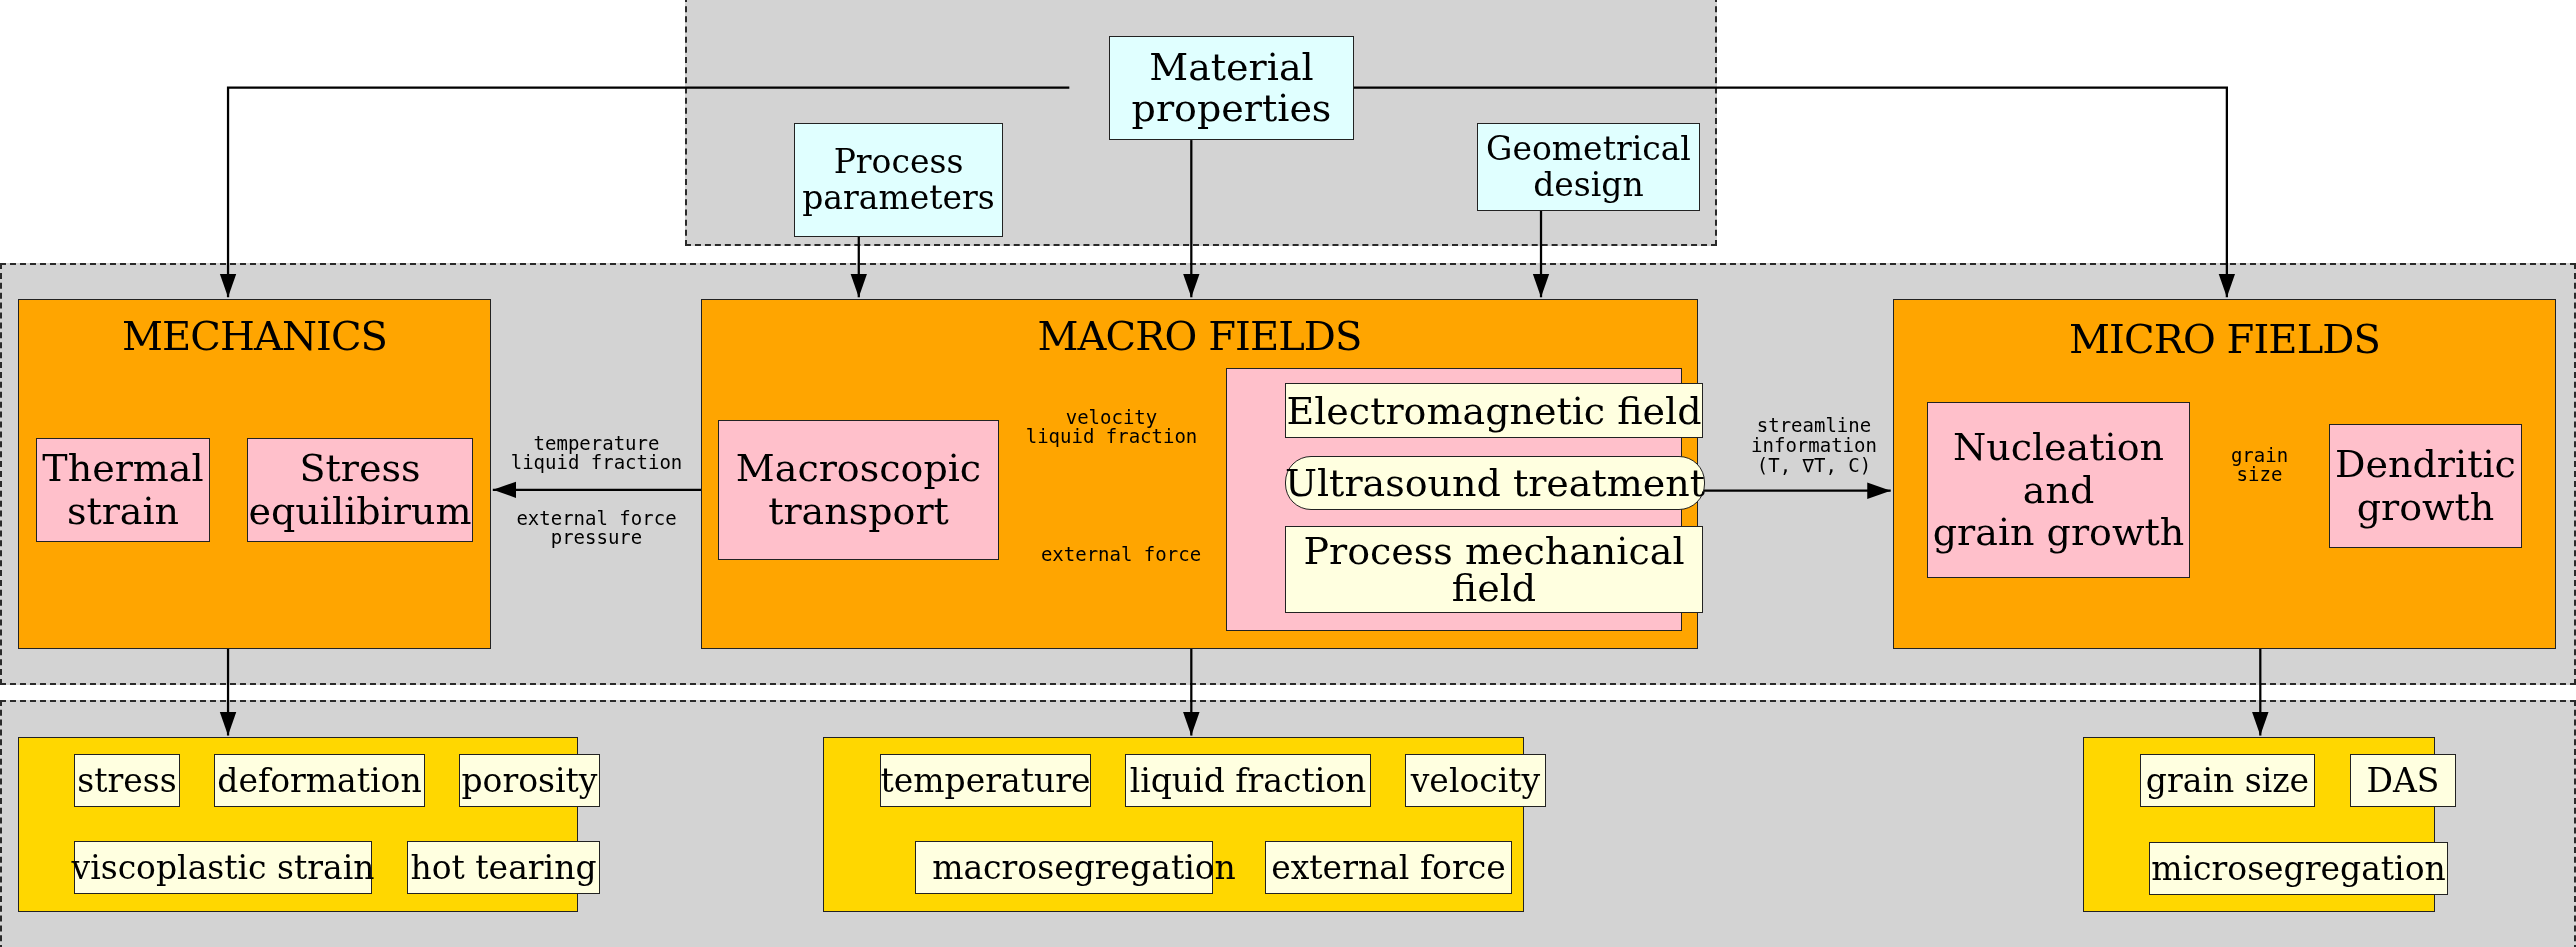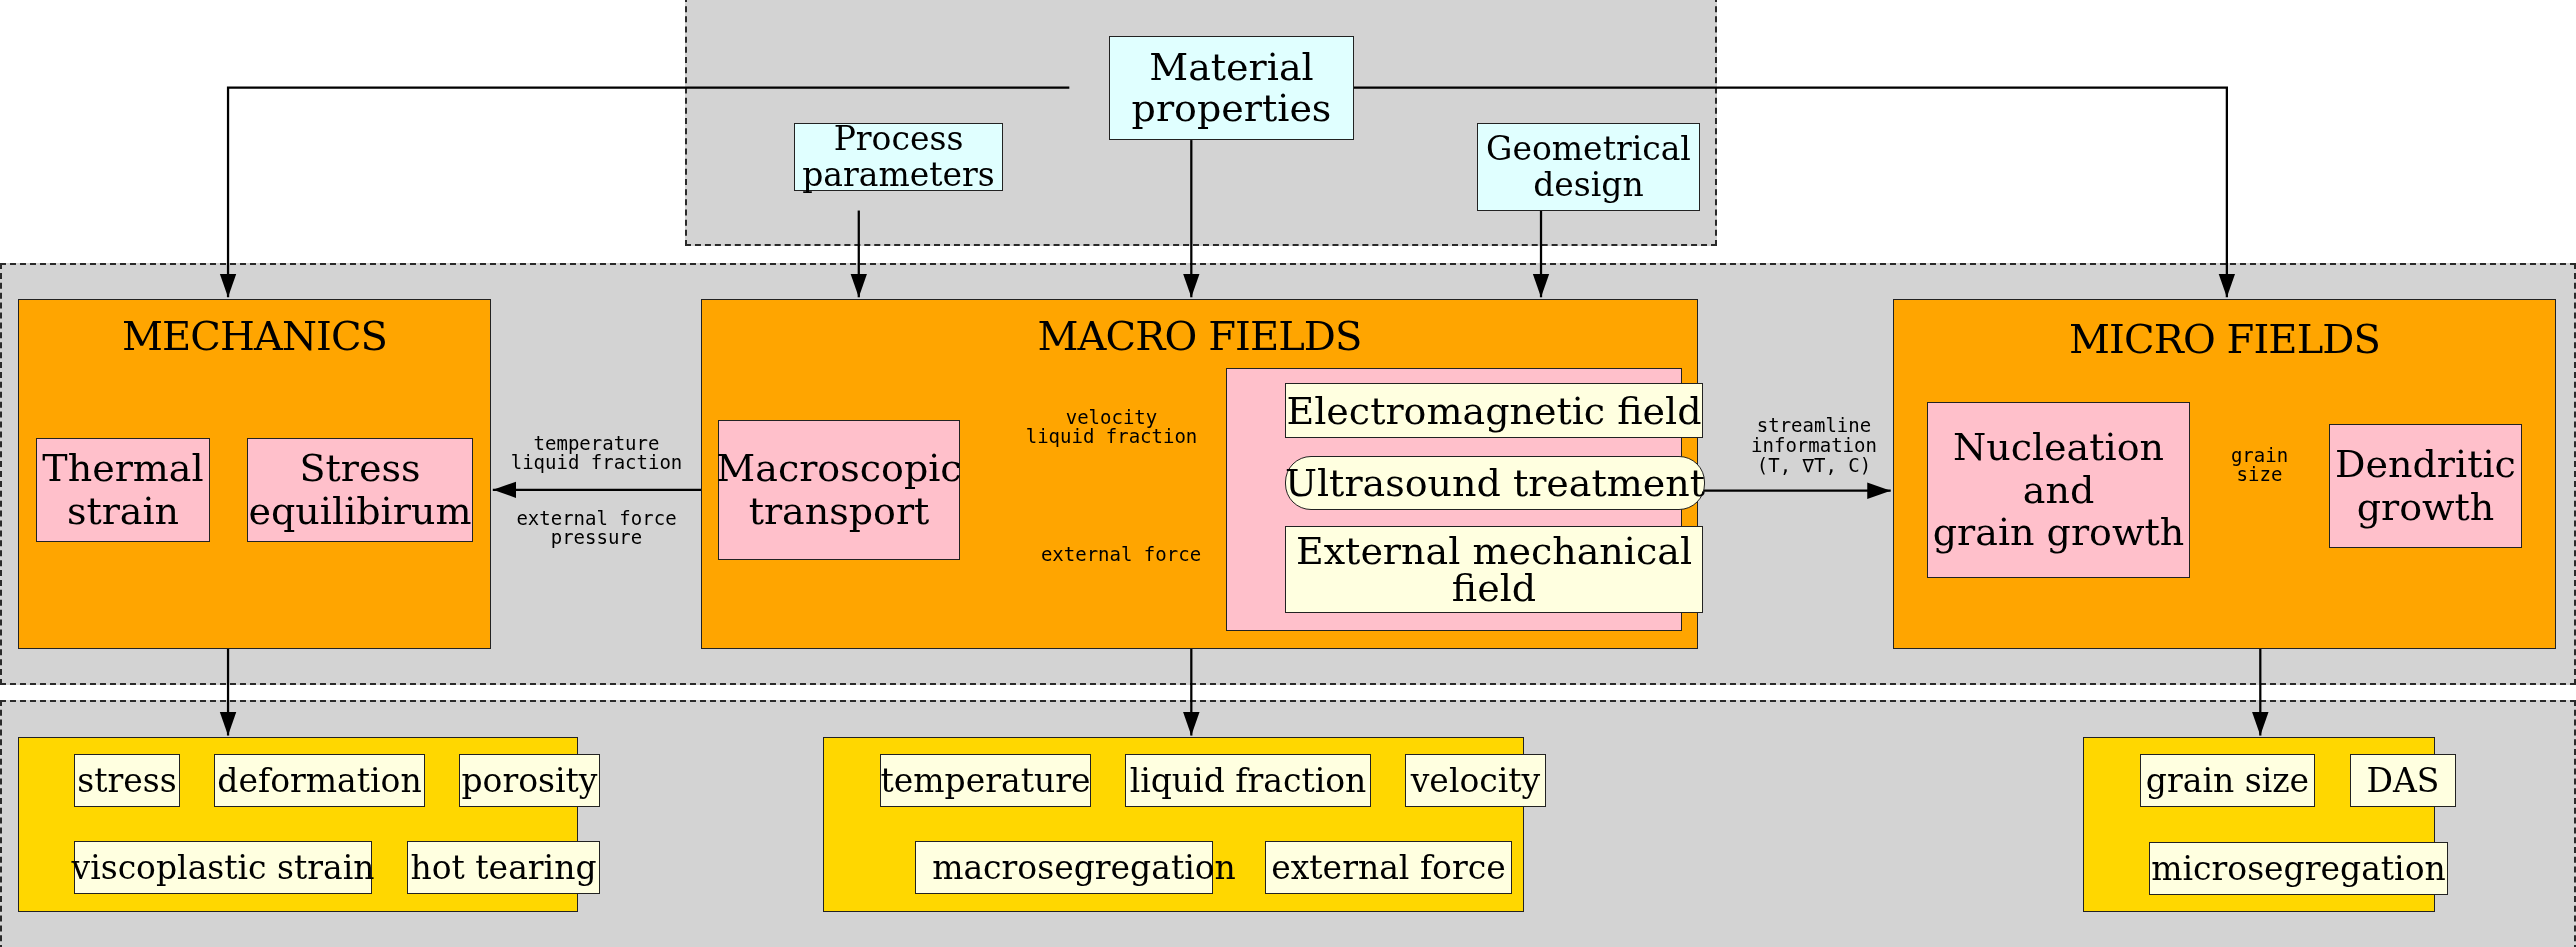--- a/index.html
+++ b/index.html
@@ -55,50 +55,50 @@
     <line x1="2423" y1="543" x2="2575" y2="543" marker-end="url(#ahb)"></line>
 
     <line x1="252" y1="718" x2="252" y2="814" marker-end="url(#ahb)"></line>
     <line x1="1318" y1="718" x2="1318" y2="814" marker-end="url(#ahb)"></line>
     <line x1="2501" y1="718" x2="2501" y2="814" marker-end="url(#ahb)"></line>
   </g>
 </svg>
 
 <div class="abs cyan big wrap" style="left:1069px;top:36px;width:245px;height:104px;">Material
 properties</div>
-<div class="abs cyan small wrap" style="left:754px;top:123px;width:209px;height:68px;">Process
+<div class="abs cyan small wrap" style="left:754px;top:123px;width:209px;height:114px;">Process
 parameters</div>
 <div class="abs cyan small wrap" style="left:1437px;top:123px;width:223px;height:88px;">Geometrical
 design</div>
 
 <div class="abs orange" style="left:18px;top:299px;width:473px;height:350px;">
   <div class="title" style="margin-top:12.7px;">MECHANICS</div>
 </div>
 <div class="abs pink big wrap" style="left:36px;top:438px;width:174px;height:104px;">Thermal
 strain</div>
 <div class="abs pink big wrap" style="left:247px;top:438px;width:226px;height:104px;">Stress
 equilibirum</div>
 
 <div class="abs lbl wrap" style="left:497px;top:434px;width:199px;">temperature
 liquid fraction</div>
 <div class="abs lbl wrap" style="left:497px;top:509px;width:199px;">external force
 pressure</div>
 
 <div class="abs orange" style="left:701px;top:299px;width:997px;height:350px;">
   <div class="title" style="margin-top:12.7px;">MACRO FIELDS</div>
 </div>
-<div class="abs pink big wrap" style="left:718px;top:420px;width:242px;height:140px;">Macroscopic
+<div class="abs pink big wrap" style="left:718px;top:420px;width:281px;height:140px;">Macroscopic
 transport</div>
 <div class="abs lbl wrap" style="left:1003px;top:408px;width:217px;">velocity
 liquid fraction</div>
 <div class="abs lbl" style="left:1017px;top:545px;width:208px;">external force</div>
 <div class="abs" style="left:1226px;top:368px;width:456px;height:263px;background:#ffc0cb;border:1.8px solid #222;"></div>
 <div class="abs cream big" style="left:1246px;top:383px;width:418px;height:55px;">Electromagnetic field</div>
 <div class="abs cream big" style="left:1246px;top:456px;width:420px;height:54px;border-radius:26px;">Ultrasound treatment</div>
-<div class="abs cream big wrap" style="left:1246px;top:526px;width:418px;height:87px;line-height:0.95;">External mechanical
+<div class="abs cream big wrap" style="left:1246px;top:526px;width:418px;height:87px;line-height:0.95;">Process mechanical
 field</div>
 
 <div class="abs lbl wrap" style="left:1699px;top:416px;width:192px;line-height:1.05;margin-left:19px;">streamline
 information
 (T, ∇T, C)</div>
 
 <div class="abs orange" style="left:1893px;top:299px;width:663px;height:350px;">
   <div class="title" style="margin-top:16px;">MICRO FIELDS</div>
 </div>
 <div class="abs pink big wrap" style="left:1927px;top:402px;width:263px;height:176px;">Nucleation

